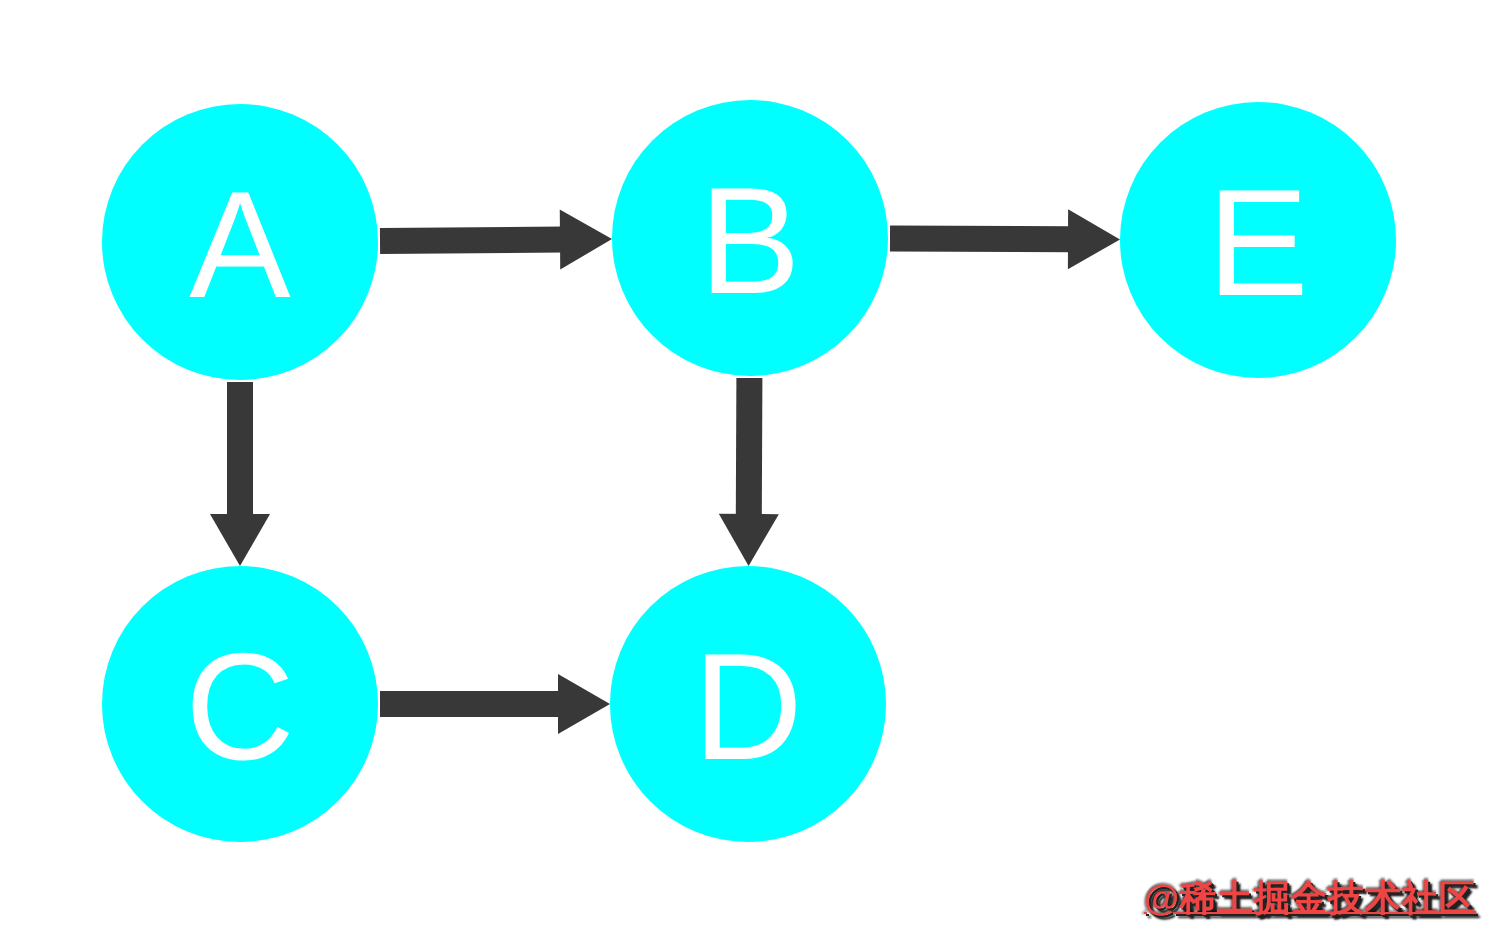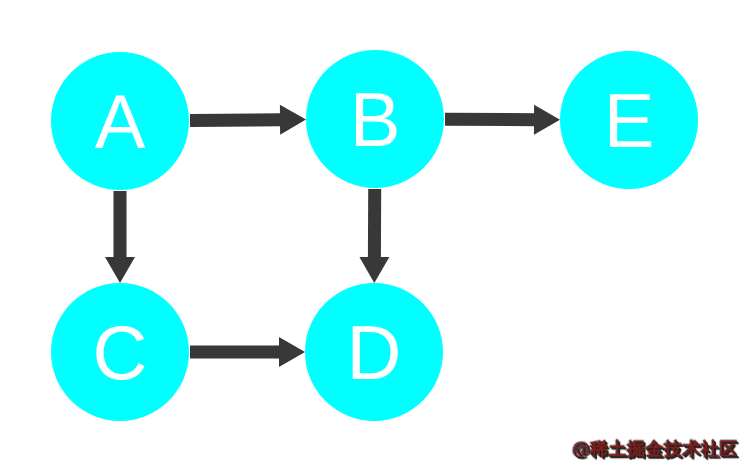--- a/index.html
+++ b/index.html
@@ -26,27 +26,28 @@
     font-weight: 400;
     text-anchor: middle;
   }
   .watermark {
     position: absolute;
     right: 10px;
     bottom: 11px;
     font-size: 18px;
     font-weight: bold;
     letter-spacing: 0.5px;
-    color: #7f1d1d;
+    color: #ef4444;
     text-shadow:
       1px 1px 0 #222222,
       2px 2px 1px #1a1a1a,
       -1px 0 1px rgba(0,0,0,0.45),
       0 -1px 1px rgba(0,0,0,0.45);
     white-space: nowrap;
+    text-decoration: underline;
   }
 </style>
 </head>
 <body>
 
 <div class="stage">
   <svg id="graph" class="graph-svg" width="748" height="472" viewBox="0 0 748 472">
       <g>
         <line x1="189.9978470812568" y1="120.45099727779406" x2="282.00286030633026" y2="119.72938933093074" stroke="#383838" stroke-width="13"></line>
         <polygon points="306.00212216276117,119.54115982617442 280.12056525876704,134.74461378326308 279.88527837782163,104.74553646272446" fill="#383838"></polygon>

